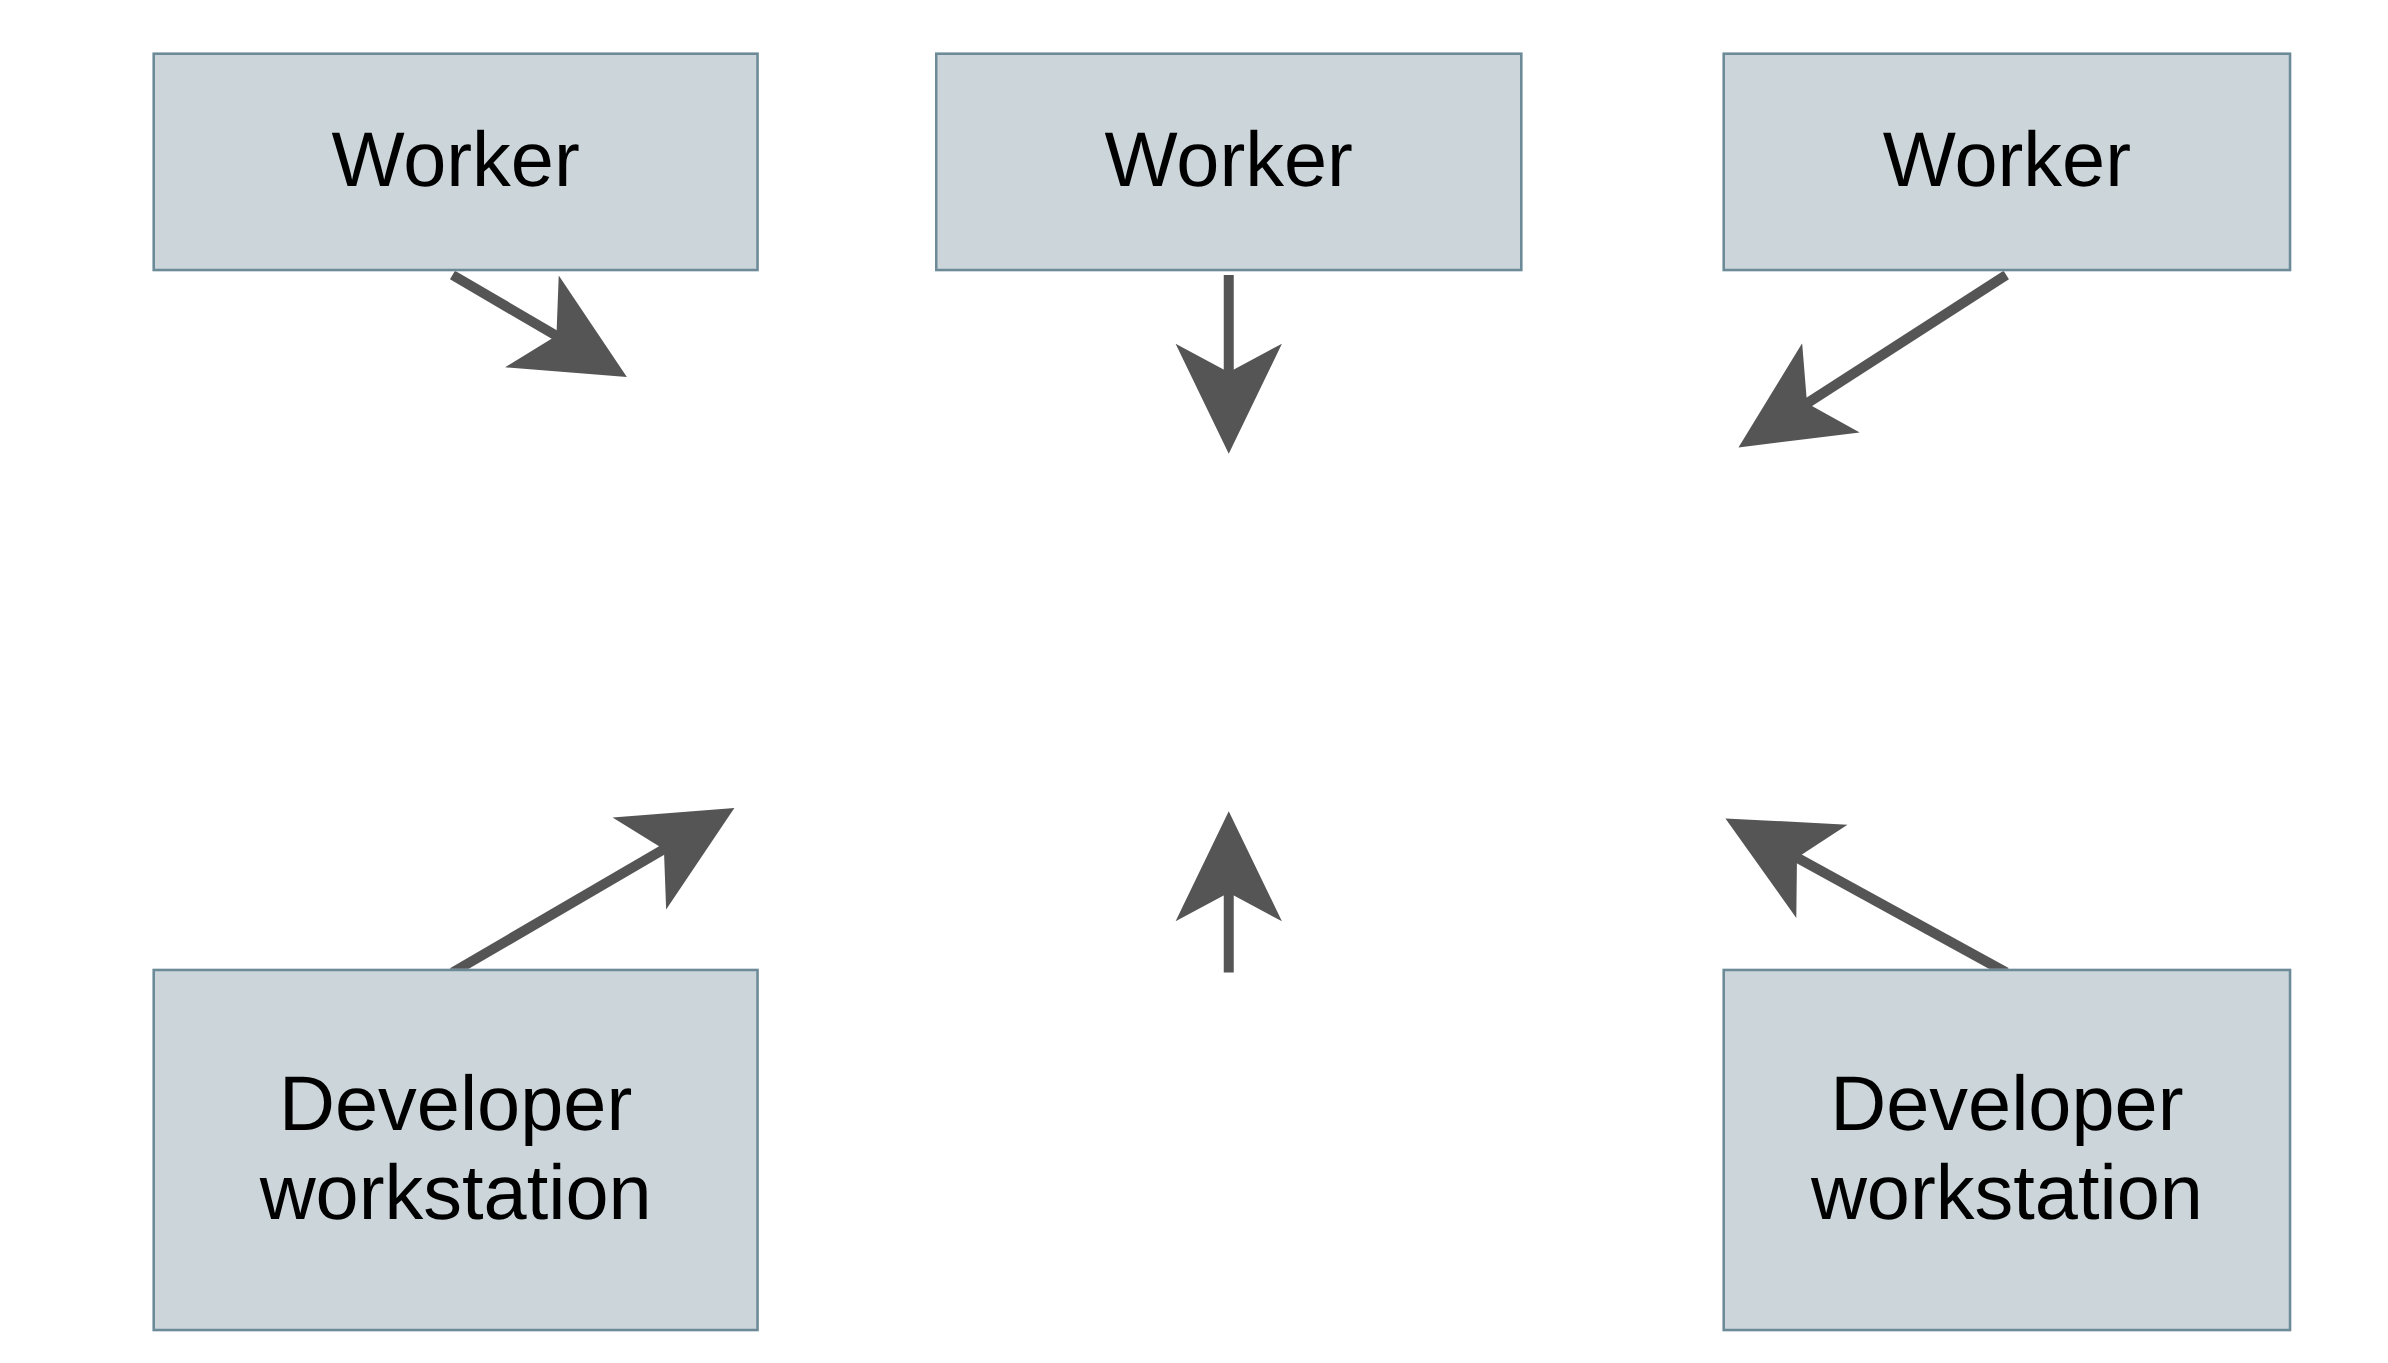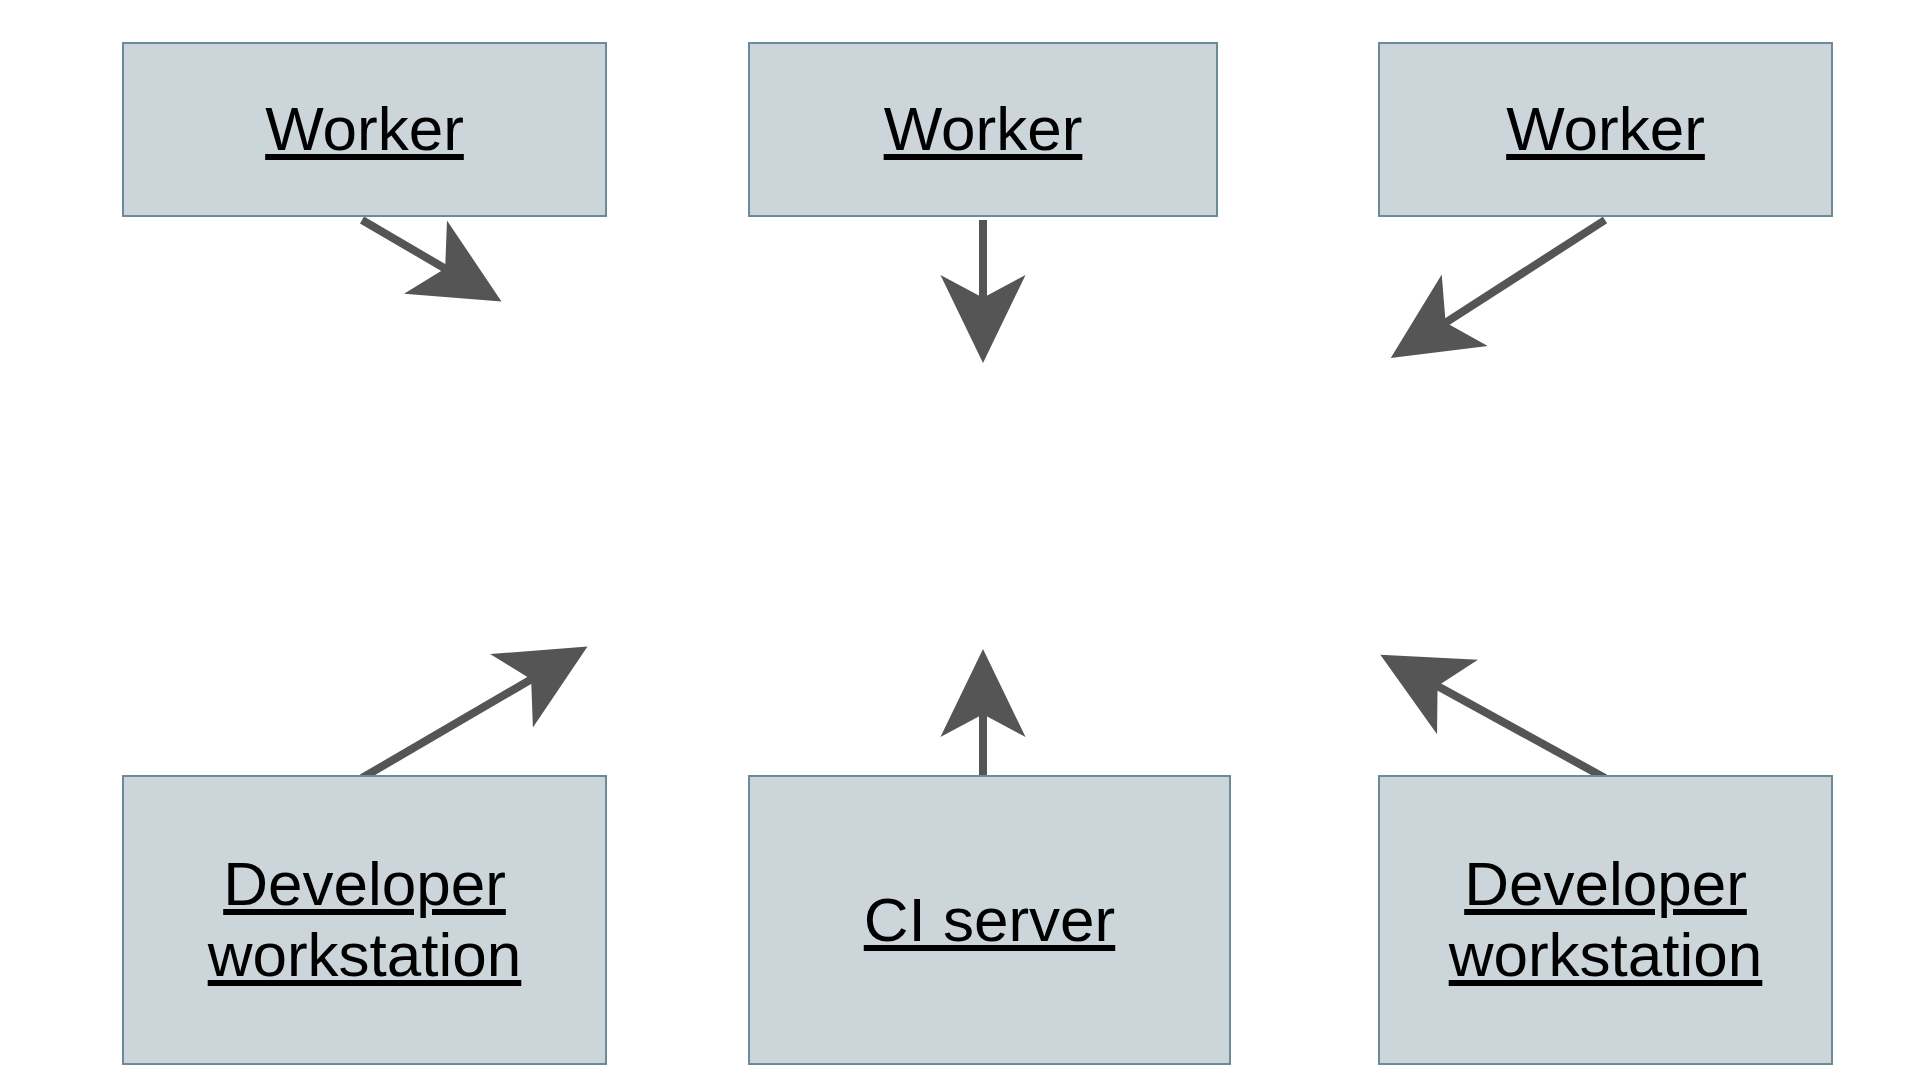--- a/index.html
+++ b/index.html
@@ -35,21 +35,20 @@
     justify-content: center;
     text-align: center;
     color: #000000;
     line-height: 1.14;
     white-space: pre-line;
     z-index: 2;
   }
   .node-label {
     display: block;
     padding: 0 10px;
-    text-decoration: underline;
   }
   .worker-node { font-size: 62px; }
   .master-node { font-size: 62px; }
   .bottom-node { font-size: 62px; }
 </style>
 </head>
 <body>
 
 <div id="canvas">
 
@@ -81,22 +80,19 @@
   <div class="node worker-node" style="left:1378px; top:42px; width:455px; height:175px;">
     <span class="node-label">Worker</span>
   </div>
 
 
   <div class="node bottom-node" style="left:122px; top:775px; width:485px; height:290px;">
     <span class="node-label">Developer
 workstation</span>
   </div>
 
-  <div class="node bottom-node" style="left:748px; top:775px; width:483px; height:290px;">
-    <span class="node-label">CI server</span>
-  </div>
 
   <div class="node bottom-node" style="left:1378px; top:775px; width:455px; height:290px;">
     <span class="node-label">Developer
 workstation</span>
   </div>
 
 </div>
 
 </body></html>

